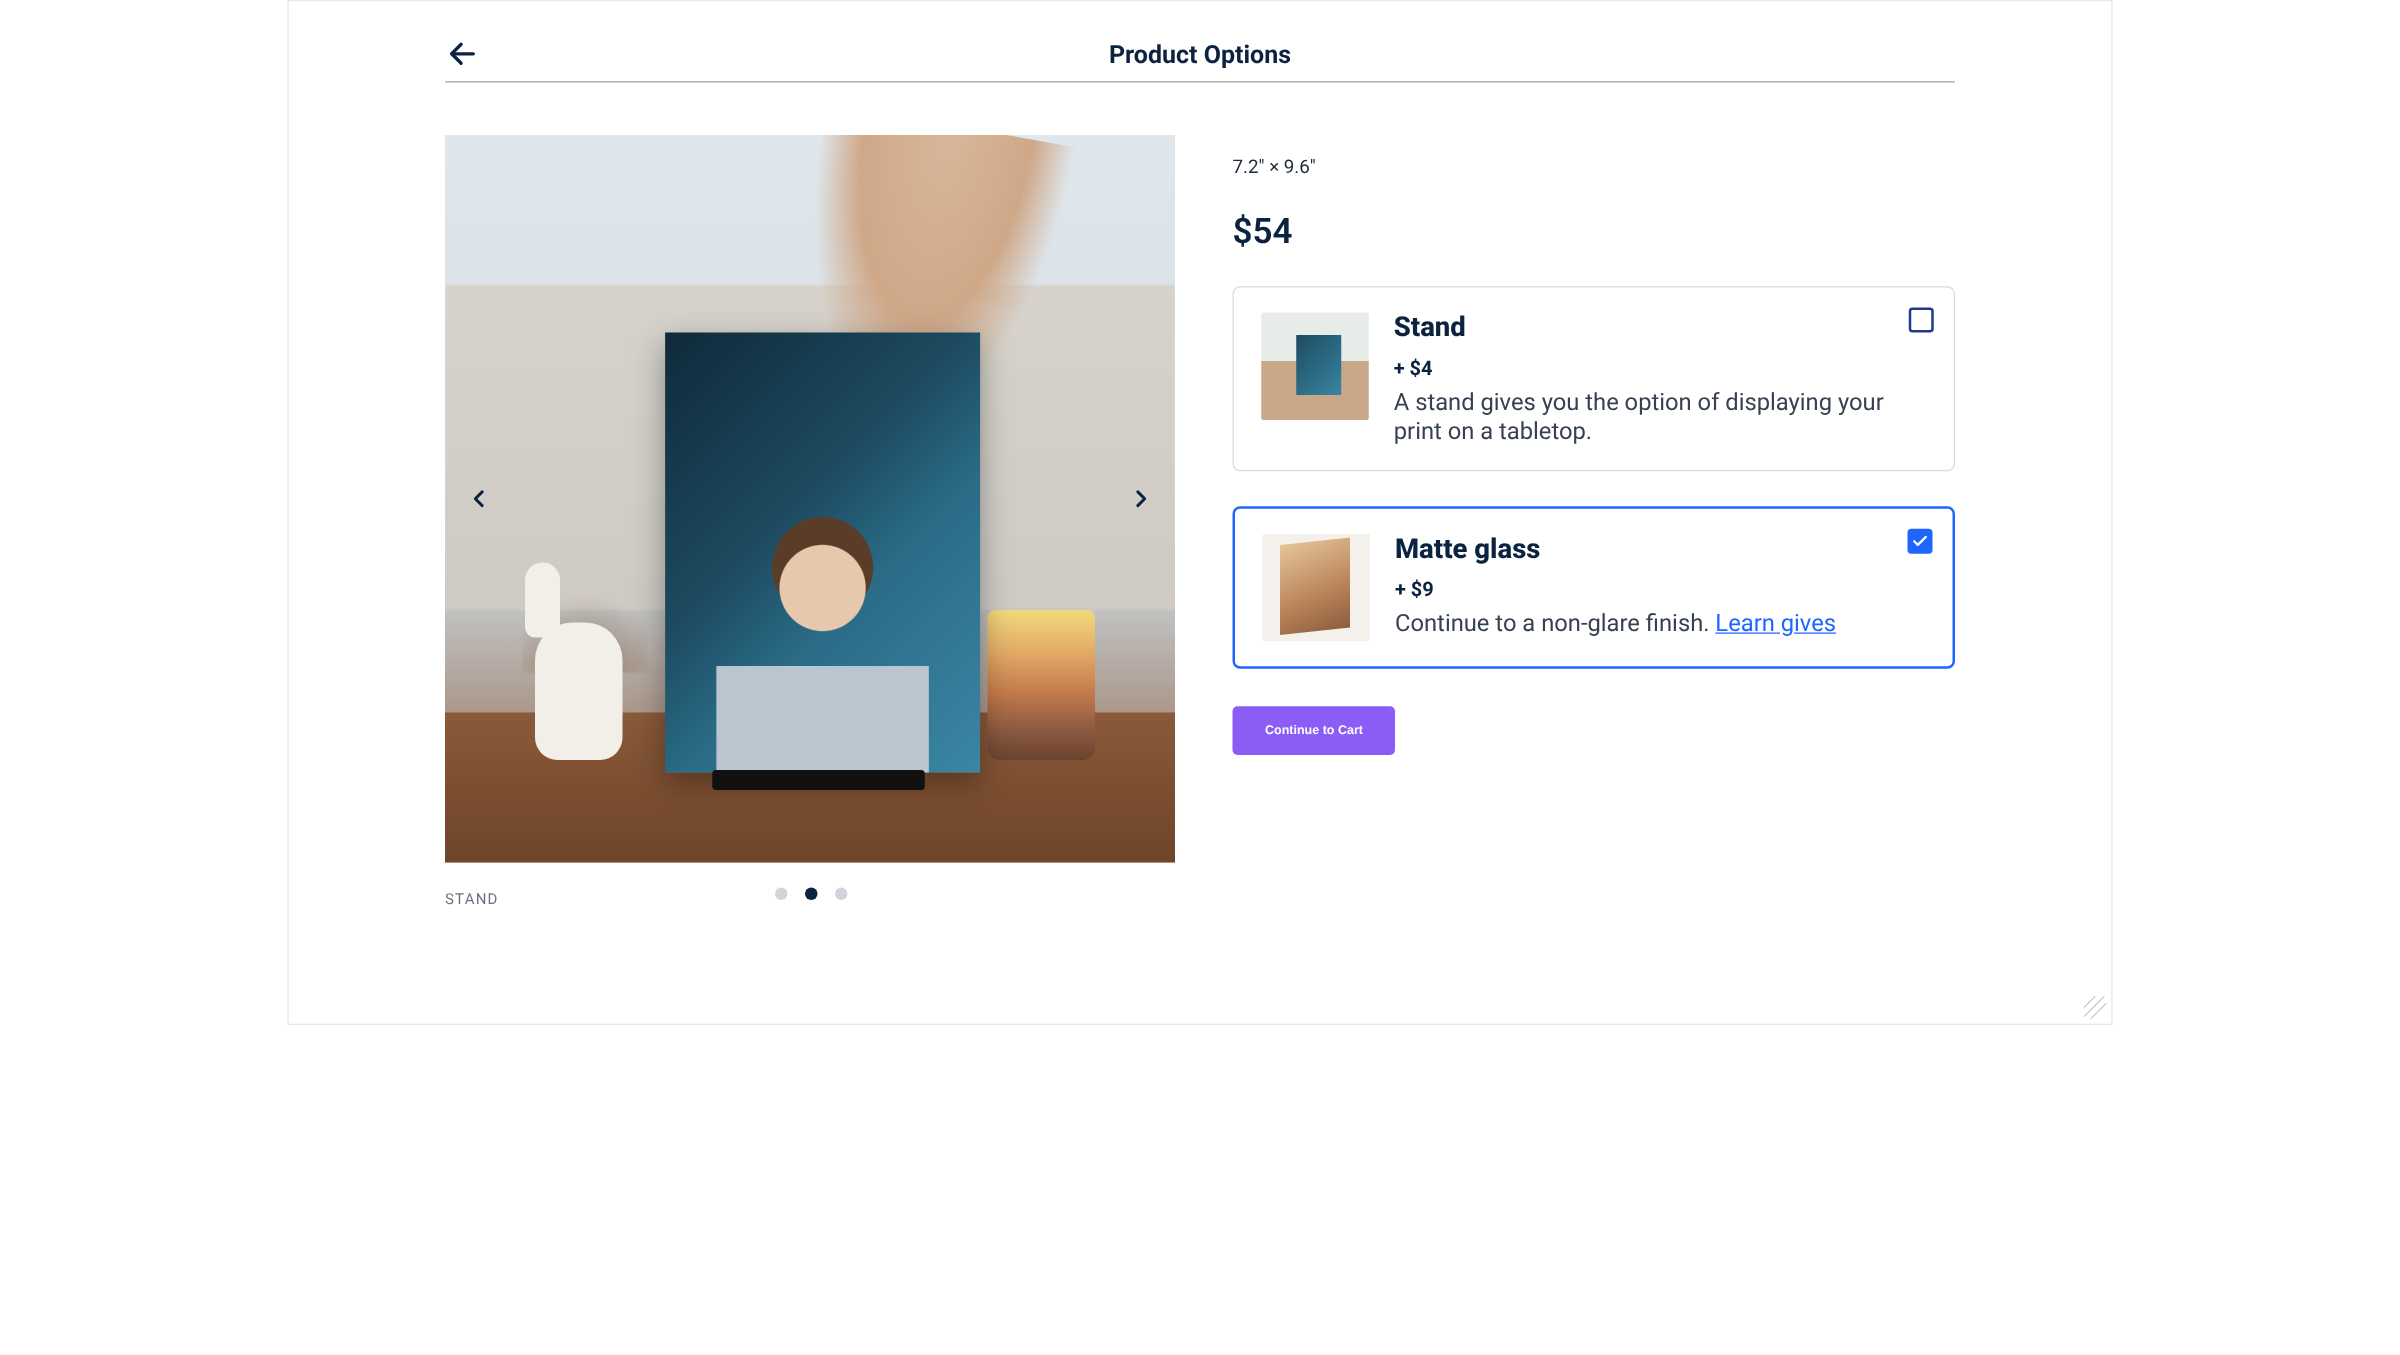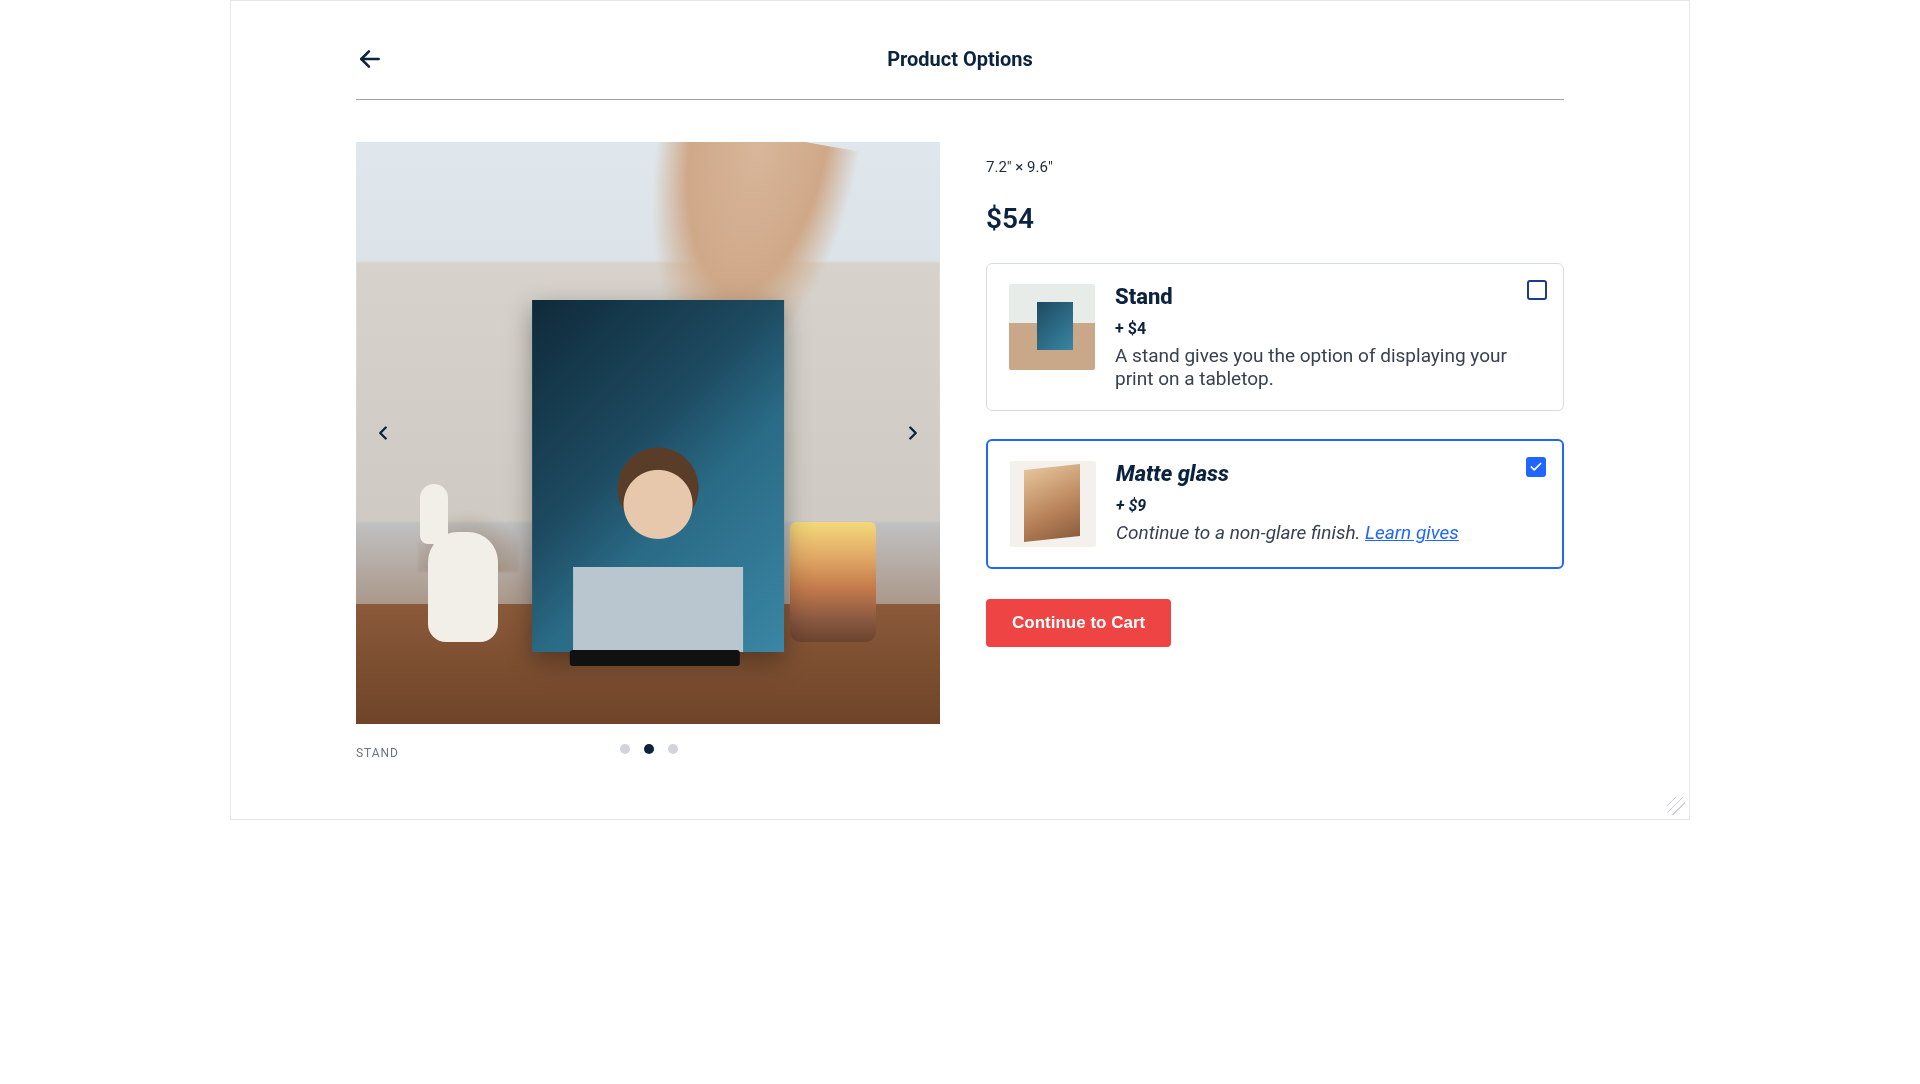--- a/index.html
+++ b/index.html
@@ -13,22 +13,22 @@
     width: 1460px;
     margin: 0 auto;
     padding: 0 0 40px;
     border: 1px solid #e5e7eb;
     position: relative;
     min-height: 820px;
   }
   .header {
     display: flex;
     align-items: center;
-    padding: 28px 0 26px;
-    margin: 16px 125px;
+    padding: 28px 0 8px;
+    margin: 0 125px;
     border-bottom: 1px solid #9aa3af;
     position: relative;
   }
   .back-btn {
     width: 28px;
     height: 28px;
     display: flex;
     align-items: center;
     justify-content: center;
     cursor: pointer;
@@ -134,21 +134,21 @@
   .details{ flex:1; max-width:584px; }
   .product-name{ font-size:28px; font-weight:800; color:#0c2340; }
   .product-dims{ margin-top:16px; font-size:15px; color:#1f2937; }
   .product-price{ margin-top:26px; font-size:28px; font-weight:600; color:#0c2340; }
 
   .option-card{
     margin-top:28px; border:1px solid #d6dbe1; border-radius:6px;
     padding:20px 22px; display:flex; gap:20px; position:relative; cursor:pointer;
     background:#fff;
   }
-  .option-card.selected{ border:2px solid #1e66ff;font-style:italic; }
+  .option-card.selected{ border:2px solid #1e66ff; }
   .opt-thumb{ width:86px; height:86px; background:#e8edf2; border-radius:2px; overflow:hidden; position:relative; }
   .opt-thumb.stand{
     background:
       linear-gradient(180deg,#e7ece9 0 45%, #c9a889 45% 100%);
   }
   .opt-thumb.stand::after{
     content:""; position:absolute; left:28px; top:18px; width:36px; height:48px;
     background:linear-gradient(135deg,#1d4a60,#3a86a4);
   }
   .opt-thumb.matte{
@@ -168,21 +168,21 @@
     position:absolute; top:16px; right:16px; width:20px; height:20px;
     border:2px solid #1e3a8a; border-radius:3px; background:#fff;
     display:flex; align-items:center; justify-content:center;
   }
   .opt-check.checked{ background:#1e66ff; border-color:#1e66ff; }
   .opt-check.checked svg{ display:block; }
   .opt-check svg{ display:none; }
 
   .cta{
     margin-top:30px; display:inline-flex; align-items:center; justify-content:center;
-    background:#ef4444; color:#fff; font-weight:700; font-size:17px;
+    background:#8b5cf6; color:#fff; font-weight:700; font-size:10px;
     padding:14px 26px; border-radius:4px; cursor:pointer; border:none;
   }
 
   
   .grip{
     position:absolute; right:4px; bottom:4px; width:18px; height:18px; opacity:.5;
     background:
       linear-gradient(135deg, transparent 0 6px, #9ca3af 6px 7px, transparent 7px 11px, #9ca3af 11px 12px, transparent 12px 16px, #9ca3af 16px 17px, transparent 17px);
   }
 </style>

